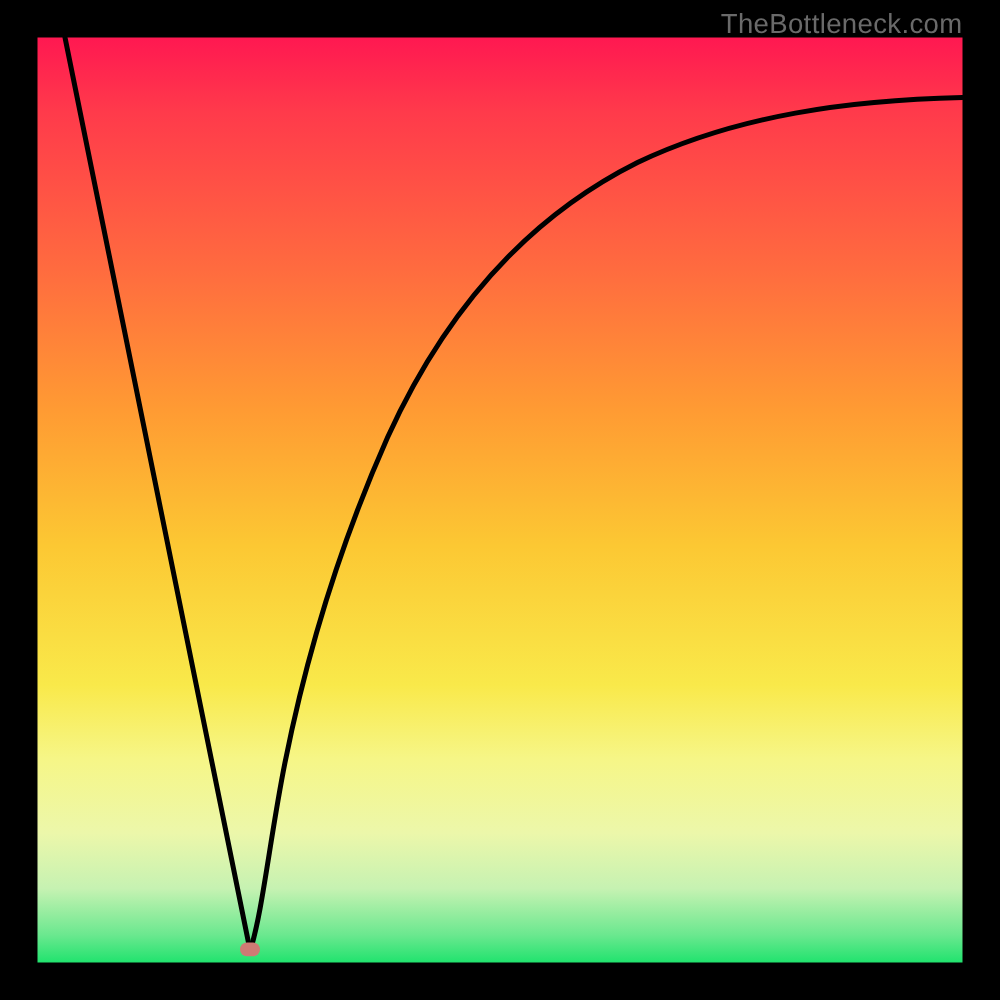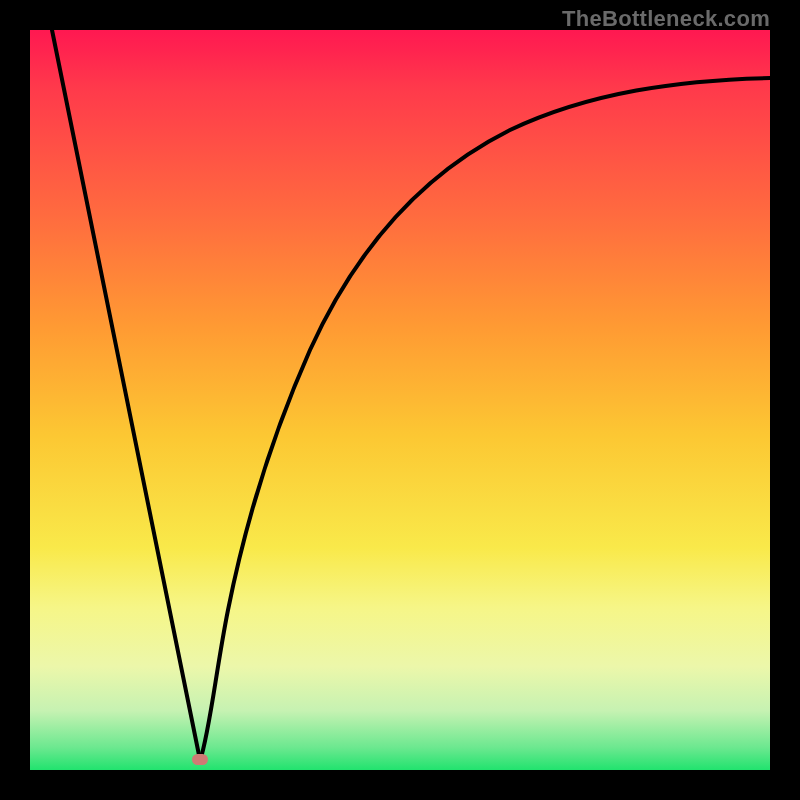--- a/index.html
+++ b/index.html
@@ -38,21 +38,21 @@
       #6be88f 97%,
       #21e36e 100%
     );
   }
   .watermark {
     position: absolute;
     top: 6px;
     right: 30px;
     font-family: Arial, Helvetica, sans-serif;
     font-size: 22px;
-    font-weight: 700;
+    font-weight: 400;
     color: #6a6a6a;
     letter-spacing: 0.3px;
   }
   svg.curve {
     position: absolute;
     left: 0;
     top: 0;
     width: 740px;
     height: 740px;
     overflow: visible;

